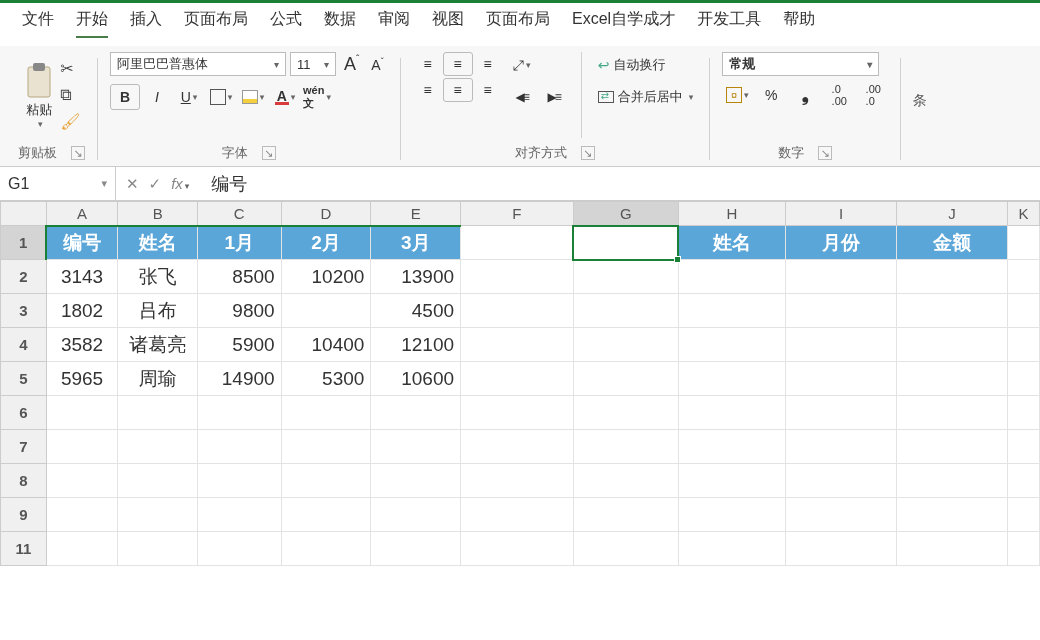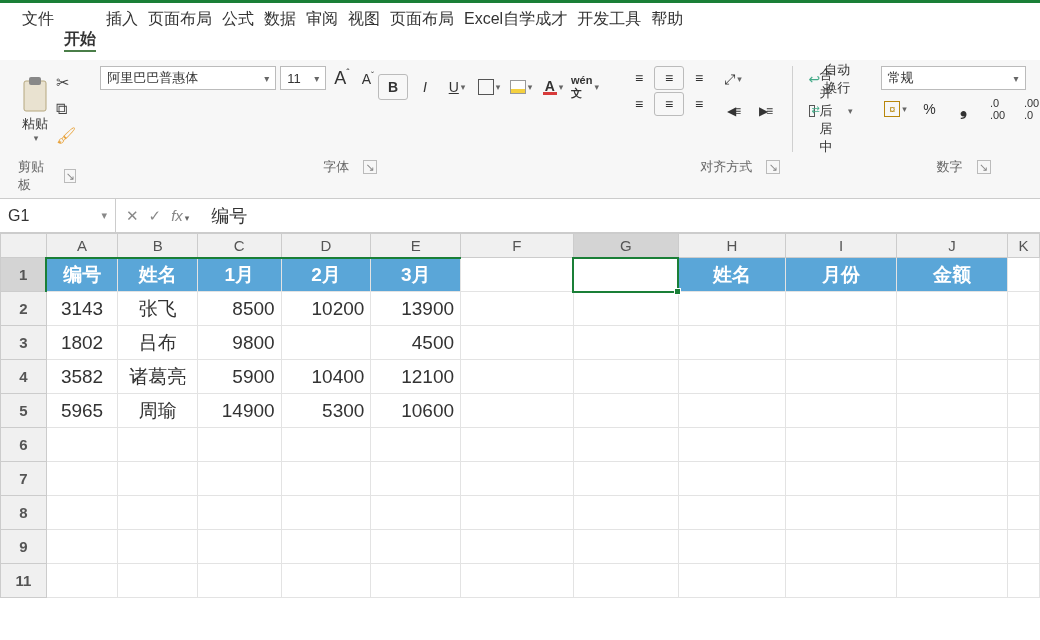--- a/index.html
+++ b/index.html
@@ -1,21 +1,21 @@
 <!DOCTYPE html>
 <html><head>
 <meta charset="utf-8">
 <style>
 * { box-sizing: border-box; margin: 0; padding: 0; font-family: "Microsoft YaHei", sans-serif; }
 body { background: #fff; width: 1040px; height: 640px; overflow: hidden; font-size: 14px; color: #333; }
 
 .topbar { background: #fff; border-top: 3px solid #1a7f37; }
-.menubar { display: flex; gap: 10px; padding: 6px 22px 8px; font-size: 16px; }
+.menubar { display: flex; gap: 22px; padding: 6px 22px 8px; font-size: 16px; }
 .menubar span { cursor: pointer; }
-.menubar .active { border-bottom: 2px solid #4a7e48; padding-bottom: 0; font-weight: bold; margin-top: 20px; }
+.menubar .active { border-bottom: 2px solid #4a7e48; padding-bottom: 6px; font-weight: normal; }
 
 .ribbon { display: flex; background: #f7f7f7; border-bottom: 1px solid #ccc; padding: 6px 10px 0; }
 .group { display: flex; flex-direction: column; align-items: center; padding: 0 8px; position: relative; }
 .group-body { display: flex; align-items: flex-start; gap: 6px; min-height: 86px; }
 .group-label { font-size: 13px; color: #666; padding: 6px 0 4px; display: flex; align-items: center; gap: 6px; }
 .divider { width: 1px; background: #d0d0d0; margin: 6px 4px; align-self: stretch; }
 .launcher { font-size: 11px; color: #888; border: 1px solid #bbb; width: 14px; height: 14px; display: inline-flex; align-items: center; justify-content: center; margin-left: 8px; }
 
 .paste-block { display: flex; align-items: center; gap: 4px; }
 .paste-big { display: flex; flex-direction: column; align-items: center; font-size: 13px; }
@@ -34,21 +34,21 @@
 .sq.boxed { border-color: #bbb; }
 .drop { font-size: 9px; color: #666; padding-left: 2px; }
 
 .align-grid { display: grid; grid-template-columns: repeat(3, 28px); gap: 2px; }
 .align-grid .sq { height: 24px; }
 
 .big-btn { display: flex; align-items: center; gap: 4px; font-size: 13px; height: 26px; padding: 0 4px; }
 .wrap-merge { display: flex; flex-direction: column; gap: 6px; }
 
 .num-col { display: flex; flex-direction: column; gap: 6px; }
-.num-select { width: 145px; justify-content: space-between; }
+.num-select { width: 157px; justify-content: space-between; font-weight: bold; }
 .num-row { display: flex; gap: 4px; }
 
 .cond { writing-mode: vertical-rl; font-size: 14px; padding: 30px 6px 0 6px; color: #555; }
 
 .namebox-row { display: flex; align-items: center; border-bottom: 1px solid #ccc; background: #fff; height: 34px; }
 .namebox { width: 116px; border-right: 1px solid #ccc; height: 100%; display: flex; align-items: center; padding: 0 8px; font-size: 16px; justify-content: space-between; }
 .fx-area { display: flex; align-items: center; gap: 10px; padding: 0 10px; font-size: 15px; color: #888; }
 .fx-area .val { color: #333; font-size: 18px; margin-left: 12px; }
 
 .grid-wrap { position: relative; }
@@ -118,21 +118,21 @@
       </div>
     </div>
     <div class="group-label">
         <span>剪贴板</span>
         <span class="launcher">↘</span>
       </div>
   </div>
   <div class="divider"></div>
 
   <div class="group">
-    <div class="group-body" style="flex-direction:row;gap:0;">
+    <div class="group-body" style="flex-direction:column;gap:0;">
       <div class="font-row">
         <div class="select font-name">
             <span>阿里巴巴普惠体</span>
             <span class="caret">▾</span>
           </div>
         <div class="select font-size">
             <span>11</span>
             <span class="caret">▾</span>
           </div>
         <span class="aa" style="font-size:18px;">A<sup style="font-size:10px;">ˆ</sup></span>

